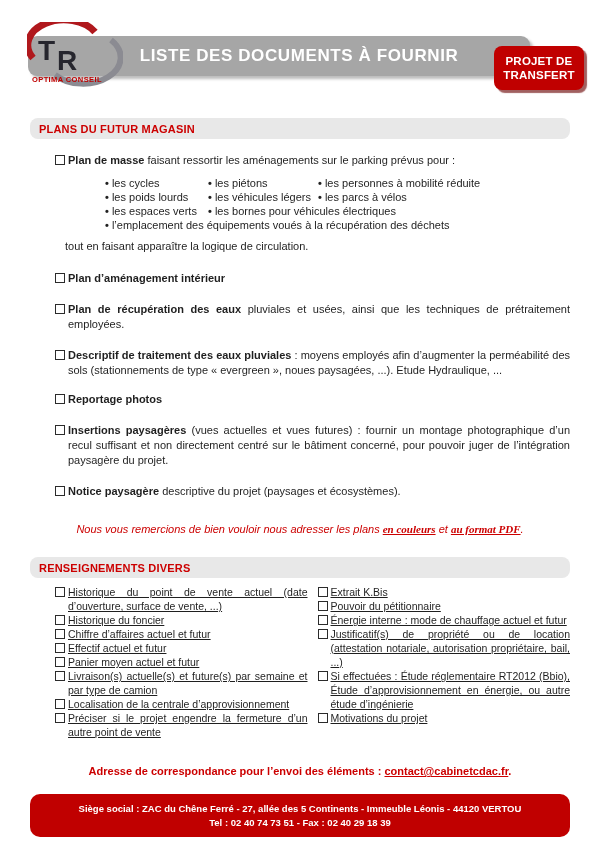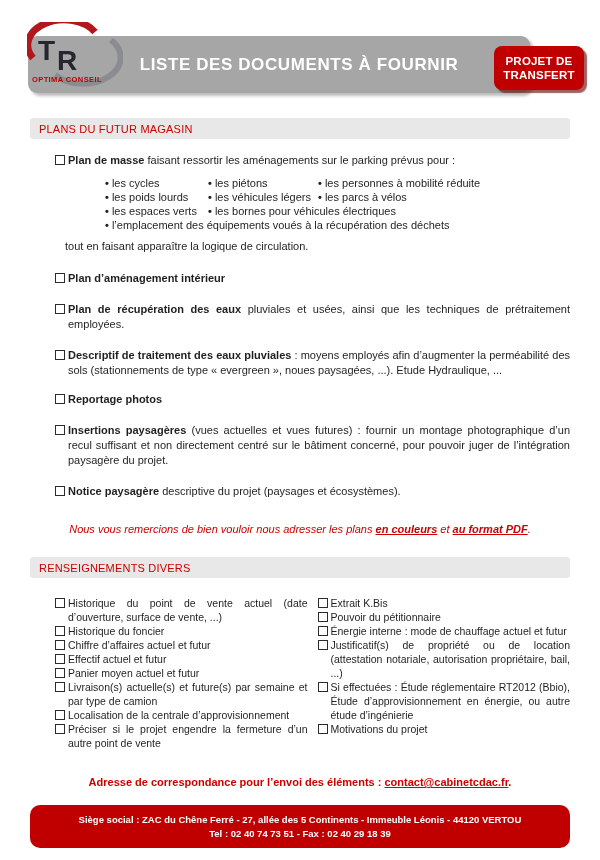--- a/index.html
+++ b/index.html
@@ -8,42 +8,42 @@
     width:600px;height:860px;
     margin:0 auto;
     background:#ffffff;
     overflow:hidden;
     font-family:"Liberation Sans",sans-serif;
     color:#1f1f1f;
   }
   
   .hdr{position:relative;height:118px;}
   .banner{
-    position:absolute;left:28px;top:36px;width:502px;height:57px;
+    position:absolute;left:28px;top:36px;width:502px;height:40px;
     background:#a6a6a6;border-radius:9px;
     box-shadow:3px 3px 3px #bdbdbd;
     display:flex;align-items:center;justify-content:center;
   }
   .banner-title{
     color:#ffffff;font-size:17px;font-weight:bold;letter-spacing:.6px;
     padding-left:40px;
   }
   .logo{position:absolute;left:27px;top:22px;width:96px;height:66px;z-index:3;}
   .badge{
     position:absolute;left:494px;top:46px;width:90px;height:44px;z-index:4;
     background:#c00000;border-radius:8px;
     box-shadow:3px 3px 1px rgba(110,10,10,.65);
     display:flex;flex-direction:column;align-items:center;justify-content:center;
     color:#fff;font-size:11.5px;font-weight:bold;line-height:14px;letter-spacing:.2px;
   }
   
   .content{padding:0 30px;}
   .secbar{
-    background:#e8e8e8;border-radius:3px;
-    color:#cc0000;font-weight:normal;font-size:11px;letter-spacing:.2px;
+    background:#e8e8e8;border-radius:8px;
+    color:#cc0000;font-weight:bold;font-size:11px;letter-spacing:.2px;
     padding:5px 0 4px 9px;
   }
   .ck{
     margin-left:25px;padding-left:13px;text-indent:-13px;
     font-size:11px;line-height:15px;text-align:justify;
     margin-top:14px;
   }
   .cb{
     display:inline-block;width:8px;height:8px;
     border:1px solid #2b2b2b;background:#fff;
@@ -58,24 +58,24 @@
   }
   .blt::before{content:"• ";font-weight:bold;}
   .span23{grid-column:2 / 4;}
   .span13{grid-column:1 / 4;}
   .closing{margin:7px 0 0 35px;font-size:11px;line-height:15px;}
   
   .note{
     margin-top:24px;text-align:center;
     color:#cc0000;font-size:11px;font-style:italic;
   }
-  .bu{font-weight:bold;text-decoration:underline;}
+  .bu{font-weight:bold;text-decoration:underline;font-family:Liberation Serif, serif;}
   .sec2{margin-top:22px;}
   
-  .cols{display:flex;gap:10px;margin:18px 0 0 25px;}
+  .cols{display:flex;gap:10px;margin:7px 0 0 25px;text-decoration:underline;}
   .col{flex:1 1 0;}
   .ck2{
     padding-left:13px;text-indent:-13px;
     font-size:10.5px;line-height:14px;text-align:justify;
     margin:0;
   }
   
   .address{
     margin-top:26px;text-align:center;
     color:#cc0000;font-size:11px;font-weight:bold;

